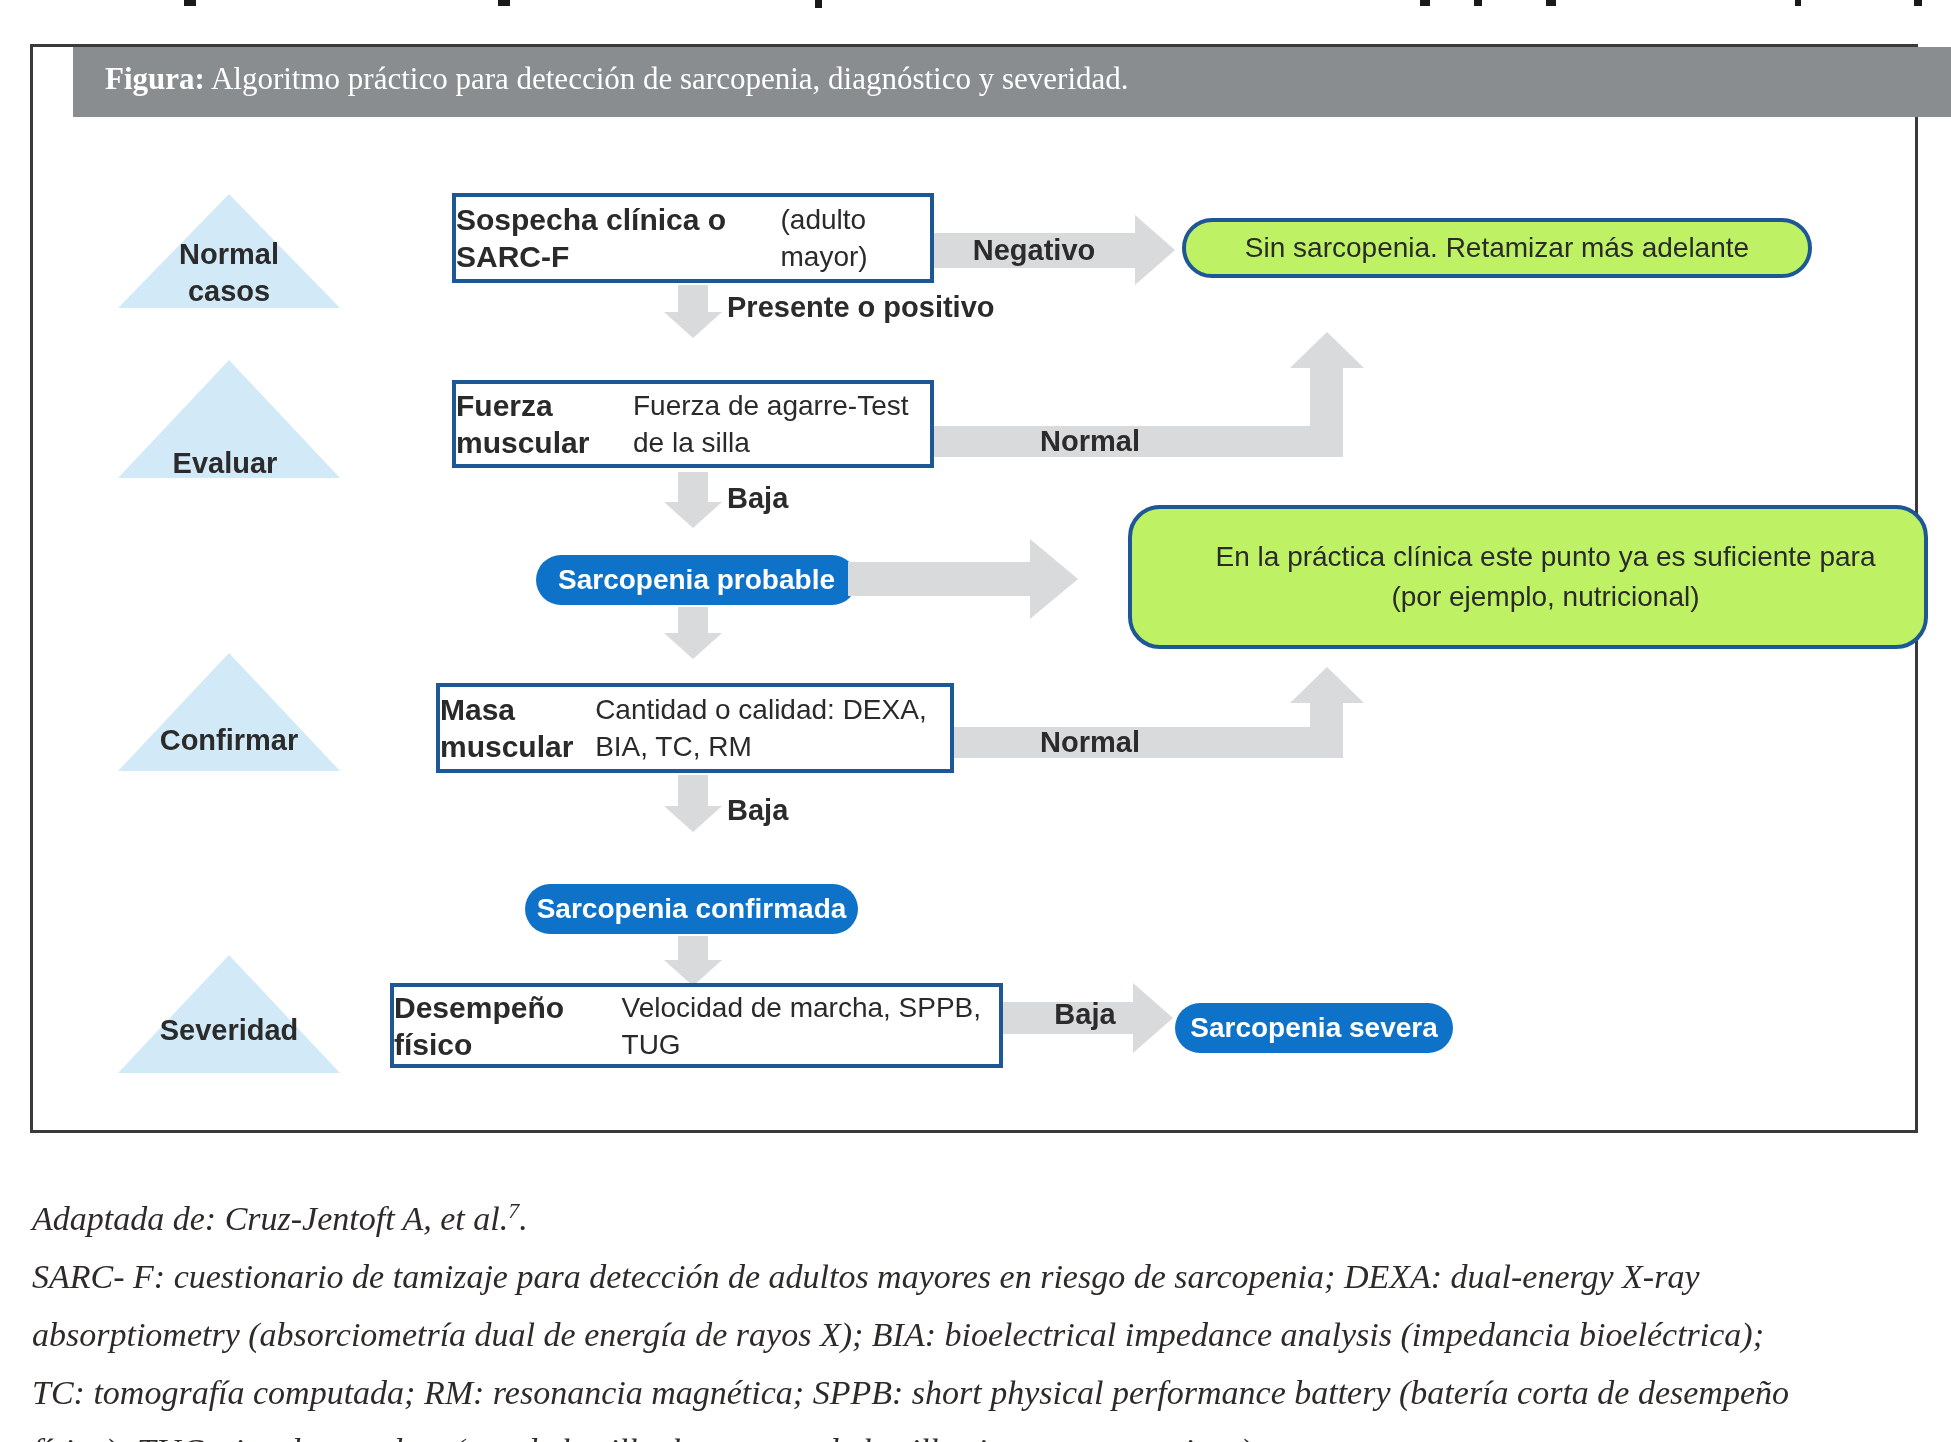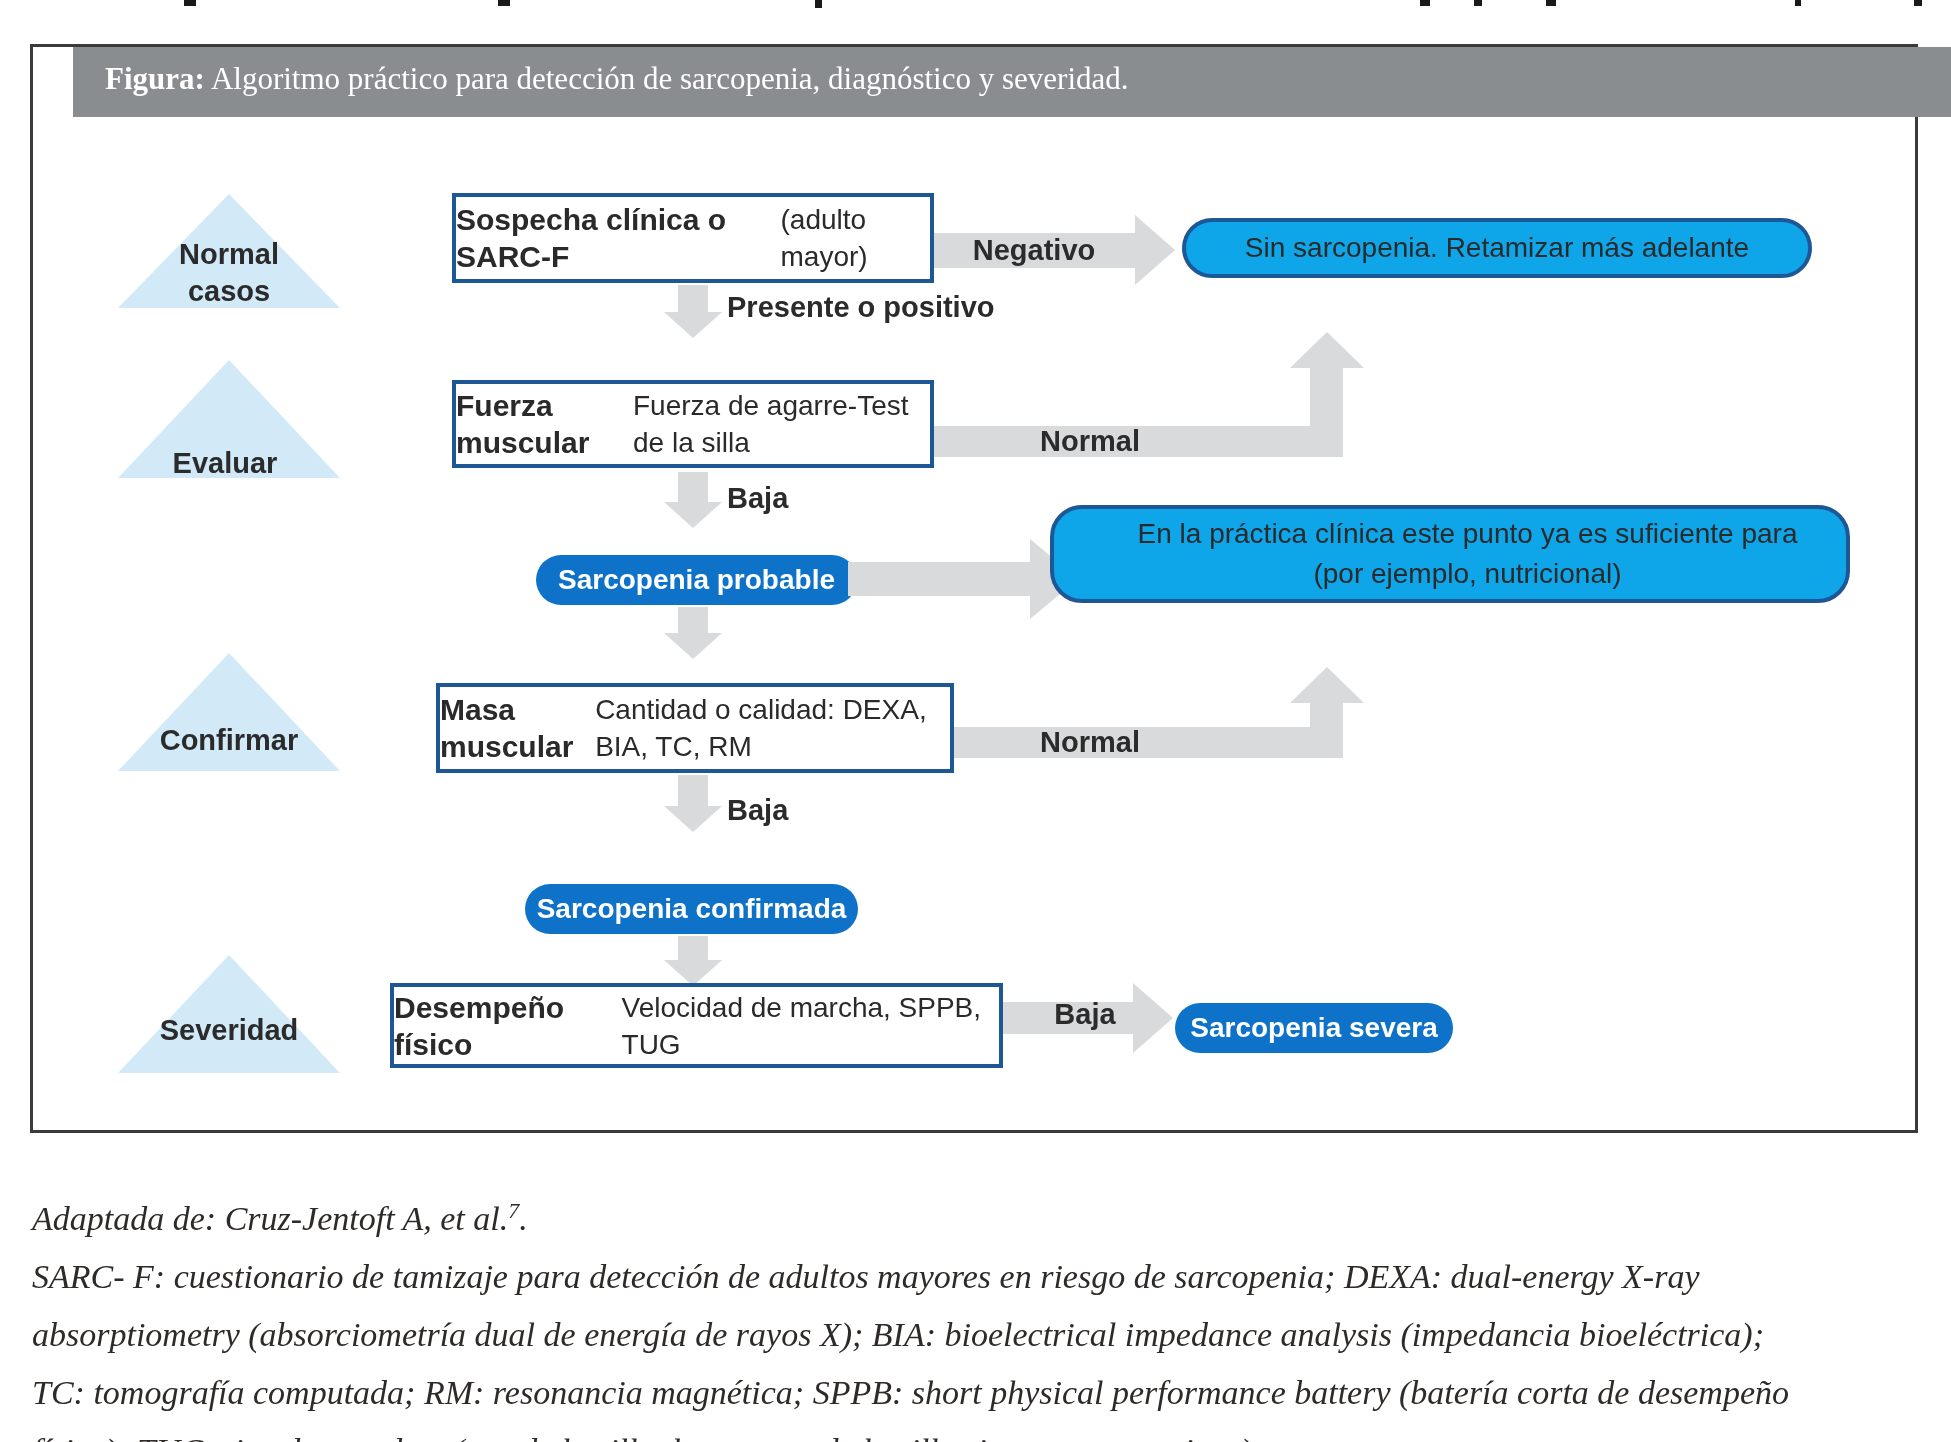--- a/index.html
+++ b/index.html
@@ -41,21 +41,21 @@
   .node {
     background:#ffffff; border:4px solid #1d5795;
     display:flex; flex-direction:row; align-items:center; justify-content:center;
     text-align:left; color:#2a2a2a; line-height:37px;
   }
   .node .title { font-weight:bold; font-size:30px; }
   .node .subtitle { font-size:28px; }
 
   
   .rnode {
-    background:#0ea5e9; border:4px solid #1d5795; border-radius:32px;
+    background:#bef264; border:4px solid #1d5795; border-radius:32px;
     display:flex; flex-direction:column; align-items:center; justify-content:center;
     text-align:center; color:#2a2a2a; font-size:28px; line-height:40px;
   }
 
   
   .pill {
     background:#0f72c9; color:#ffffff; font-weight:bold; font-size:28px;
     border-radius:999px; display:flex; align-items:center; justify-content:center;
     white-space:nowrap;
   }
@@ -142,21 +142,21 @@
 <div class="abs head-down" style="left:664px;top:502px;"></div>
 <div class="abs edge-label center-y" style="left:727px;top:498px;">Baja</div>
 
 <div class="abs pill" style="left:536px;top:555px;width:321px;height:50px;">
   <span>Sarcopenia probable</span>
 </div>
 
 <div class="abs shaft" style="left:848px;top:562px;width:182px;height:34px;"></div>
 <div class="abs head-right" style="left:1030px;top:539px;border-top:40px solid transparent;border-bottom:40px solid transparent;border-left:48px solid #d9dadc;"></div>
 
-<div class="abs rnode" style="left:1050px;top:505px;width:800px;height:98px;padding-left:35px;">
+<div class="abs rnode" style="left:1128px;top:505px;width:800px;height:144px;padding-left:35px;">
   <div>En la práctica clínica este punto ya es suficiente para</div>
   <div>(por ejemplo, nutricional)</div>
 </div>
 
 <div class="abs shaft" style="left:678px;top:607px;width:30px;height:26px;"></div>
 <div class="abs head-down" style="left:664px;top:633px;"></div>
 
 <div class="abs node" style="left:436px;top:683px;width:518px;height:90px;">
   <div class="title">Masa muscular</div>
   <div class="subtitle">Cantidad o calidad: DEXA, BIA, TC, RM</div>

